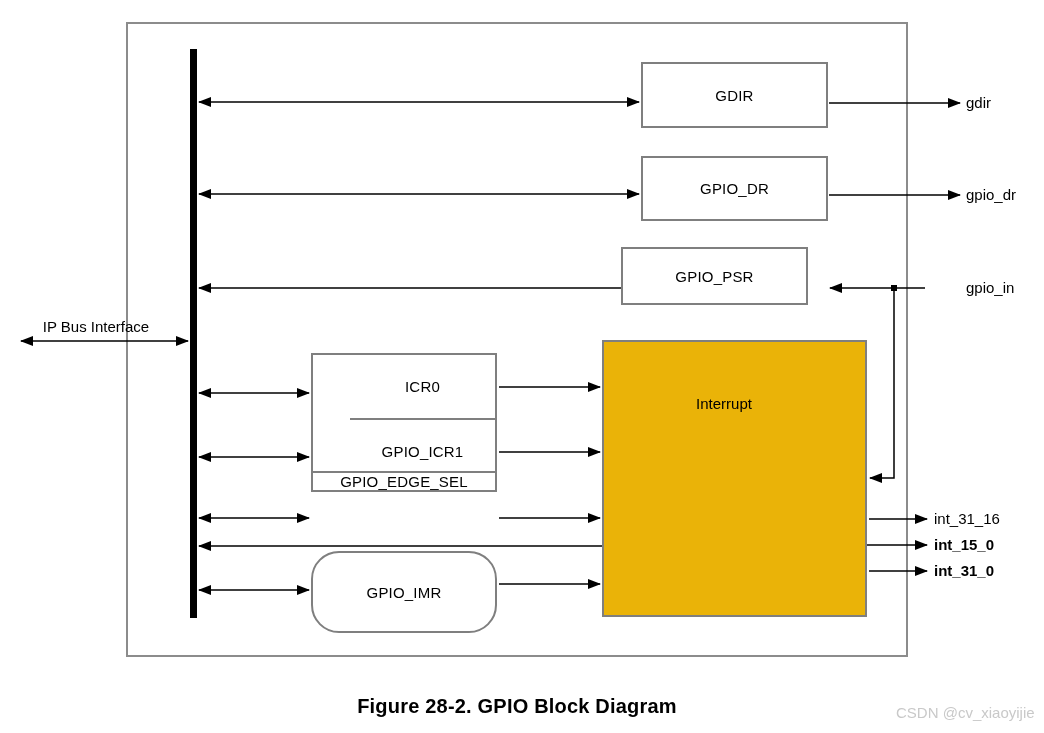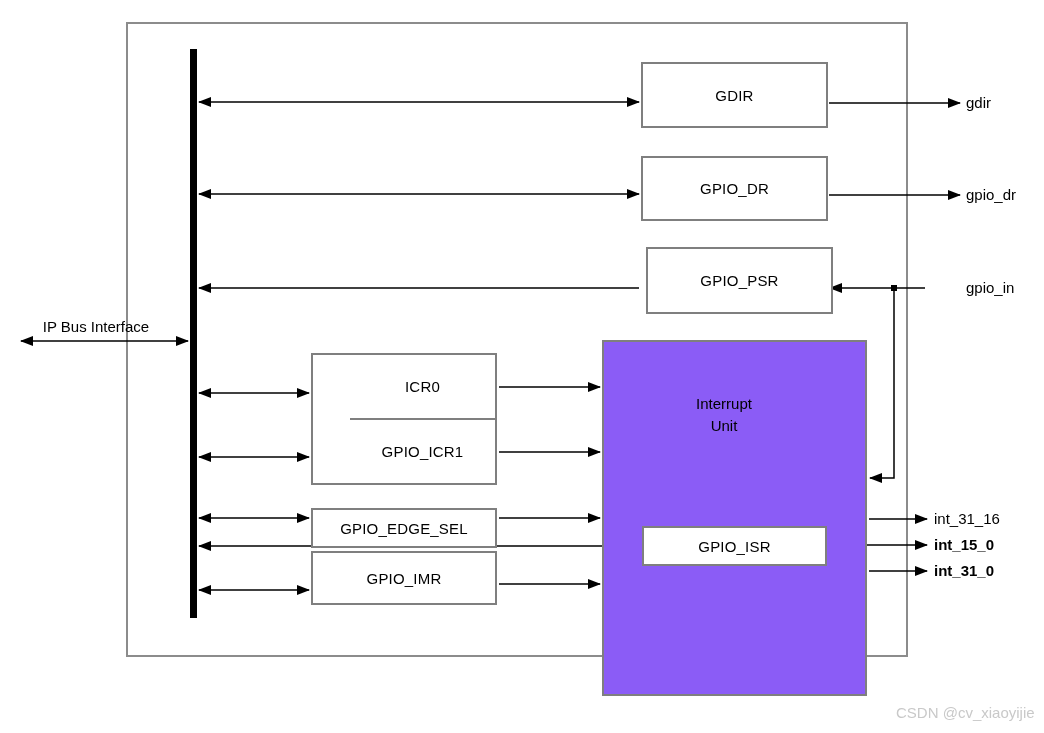--- a/index.html
+++ b/index.html
@@ -46,23 +46,23 @@
     background:#fff;
     display:flex;flex-direction:column;padding-left:37px;
   }
   .icr-cell{
     flex:1;display:flex;align-items:center;justify-content:center;
     font-size:15px;color:var(--text);letter-spacing:.2px;
   }
   .icr-cell:first-child{border-bottom:2px solid var(--box_border);}
   .icu-box{
     position:absolute;
-    left:602px;top:340px;width:265px;height:356px;
+    left:602px;top:340px;width:265px;height:277px;
     border:2px solid var(--box_border);
-    background:#8b5cf6;
+    background:#eab308;
   }
   .icu-title{
     position:absolute;
     left:0;top:51px;right:21px;
     text-align:center;
     font-size:15px;line-height:22px;color:var(--text);
   }
   .isr-box{
     position:absolute;
     left:642px;top:526px;width:185px;height:40px;
@@ -146,43 +146,42 @@
     <line x1="499" y1="584" x2="600" y2="584" stroke="#000" stroke-width="1.5" marker-end="url(#arr)"></line>
 
     <line x1="869" y1="519" x2="927" y2="519" stroke="#000" stroke-width="1.5" marker-end="url(#arr)"></line>
     <line x1="869" y1="571" x2="927" y2="571" stroke="#000" stroke-width="1.5" marker-end="url(#arr)"></line>
   </svg>
 
   <div class="block" style="left:641px;top:62px;width:187px;height:66px;">GDIR</div>
 
   <div class="block" style="left:641px;top:156px;width:187px;height:65px;">GPIO_DR</div>
 
-  <div class="block" style="left:646px;top:247px;width:187px;height:67px;">GPIO_PSR</div>
+  <div class="block" style="left:621px;top:247px;width:187px;height:58px;">GPIO_PSR</div>
 
   <div class="icr-stack">
     <div class="icr-cell">ICR0</div>
     <div class="icr-cell">GPIO_ICR1</div>
   </div>
 
-  <div class="block" style="left:311px;top:508px;width:186px;height:40px;">GPIO_EDGE_SEL</div>
+  <div class="block" style="left:311px;top:471px;width:186px;height:21px;">GPIO_EDGE_SEL</div>
 
-  <div class="block" style="left:311px;top:551px;width:186px;height:54px;">GPIO_IMR</div>
+  <div class="block" style="left:311px;top:551px;width:186px;height:82px;border-radius:28px;">GPIO_IMR</div>
 
   <div class="icu-box">
     <div class="icu-title">
       <div>Interrupt</div>
-      <div>Unit</div>
     </div>
   </div>
-  <div class="isr-box">GPIO_ISR</div>
 
   <div class="bus-label">IP Bus Interface</div>
 
   <div class="sig-label" style="left:966px;top:93px;">gdir</div>
   <div class="sig-label" style="left:966px;top:185px;">gpio_dr</div>
   <div class="sig-label" style="left:934px;top:278px;margin-left:32px;">gpio_in</div>
   <div class="sig-label" style="left:934px;top:509px;">int_31_16</div>
   <div class="sig-label" style="left:934px;top:535px;font-weight:bold;">int_15_0</div>
   <div class="sig-label" style="left:934px;top:561px;font-weight:bold;">int_31_0</div>
 
+  <div class="caption">Figure 28-2. GPIO Block Diagram</div>
   <div class="watermark">CSDN @cv_xiaoyijie</div>
 
 </div>
 
 </body></html>

